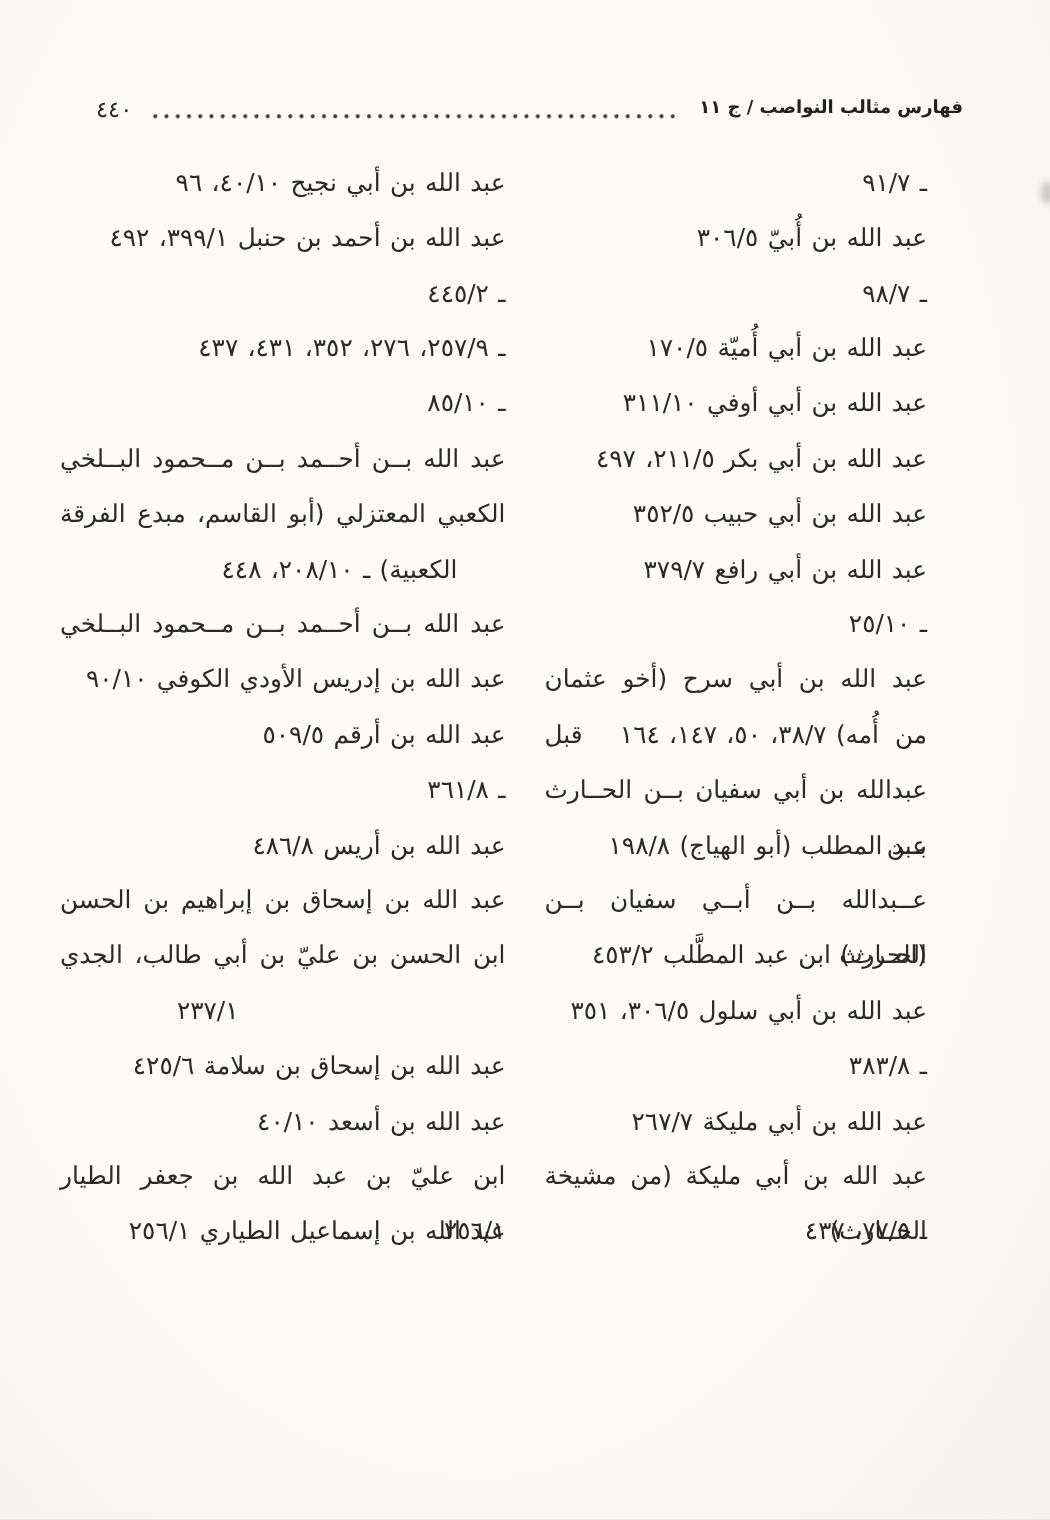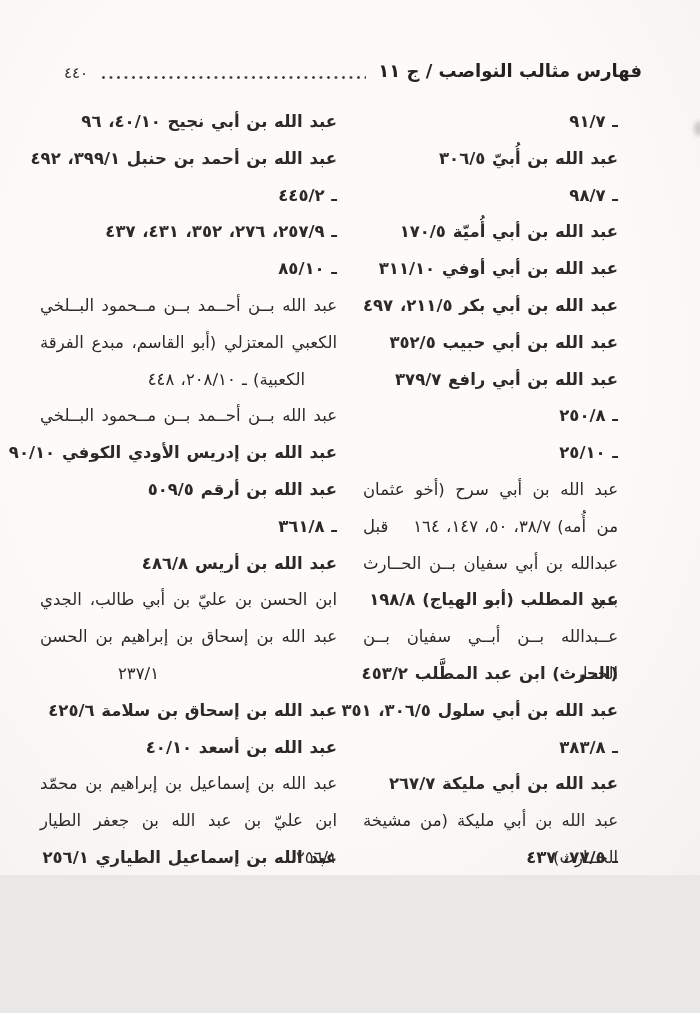--- a/index.html
+++ b/index.html
@@ -2,55 +2,55 @@
 <html lang="ar" style="--paper: #fcfbfa; --ink: #2b2a28;"><head>
 <meta charset="utf-8">
 <style>
   html,body{margin:0;padding:0;}
   body{
     width:700px;height:1013px;
     font-family:"DejaVu Sans",sans-serif;
     background:#e9e8e6;
   }
   .page{
-    position:relative;width:700px;height:875px;overflow:hidden;
+    position:relative;width:700px;height:1013px;overflow:hidden;
     background:radial-gradient(ellipse at 45% 40%, var(--paper,#fcfbfa) 55%, #f3f2ef 100%);
     color:var(--ink,#2b2a28);
   }
   
   .header{
     position:absolute;top:54px;left:64px;right:58px;height:30px;
     display:flex;align-items:flex-end;
   }
   .pagenum{
     font-size:15px;line-height:22px;letter-spacing:1px;
     color:var(--ink,#2b2a28);
   }
   .leader{
     flex:1 1 auto;height:3px;margin:0 12px 5px 14px;align-self:flex-end;
     background-image:radial-gradient(circle at 1.5px 1.5px,#3c3b39 1.05px,transparent 1.6px);
     background-size:7.5px 3px;background-repeat:repeat-x;
   }
   .title{
-    direction:rtl;font-weight:700;font-size:18px;line-height:26px;
+    direction:rtl;font-weight:700;font-size:12px;line-height:26px;
     color:#232220;white-space:nowrap;
   }
   
   .col{
     position:absolute;top:104px;direction:rtl;
     font-size:16.5px;
   }
   .col-right{left:363px;width:255px;}
   .col-left{left:40px;width:297px;}
   .line{
     height:36.8px;line-height:36.8px;
     text-align:right;
     word-spacing:1px;
   }
-  .s-normal{text-align:right;white-space:nowrap;font-weight:bold;}
+  .s-normal{text-align:right;white-space:nowrap;}
   .s-justify{text-align:justify;text-align-last:justify;}
   .s-indent{text-align:right;padding-right:32px;white-space:nowrap;}
   .s-number-indent{text-align:center;padding-right:100px;white-space:nowrap;}
   
   .artifact{
     position:absolute;right:-3px;top:121px;width:9px;height:15px;
     background:#b5b2ae;border-radius:50%;filter:blur(2px);opacity:.65;
   }
 </style>
 </head>
@@ -72,41 +72,39 @@
       <div class="line s-normal">ـ ٢٥٧/٩، ٢٧٦، ٣٥٢، ٤٣١، ٤٣٧</div>
       <div class="line s-normal">ـ ٨٥/١٠</div>
       <div class="line s-justify">عبد الله بــن أحــمد بــن مــحمود البــلخي</div>
       <div class="line s-justify">الكعبي المعتزلي (أبو القاسم، مبدع الفرقة</div>
       <div class="line s-indent">الكعبية) ـ ٢٠٨/١٠، ٤٤٨</div>
       <div class="line s-justify">عبد الله بــن أحــمد بــن مــحمود البــلخي</div>
       <div class="line s-normal">عبد الله بن إدريس الأودي الكوفي ٩٠/١٠</div>
       <div class="line s-normal">عبد الله بن أرقم ٥٠٩/٥</div>
       <div class="line s-normal">ـ ٣٦١/٨</div>
       <div class="line s-normal">عبد الله بن أريس ٤٨٦/٨</div>
+      <div class="line s-justify">عبد الله بن إسحاق بن إبراهيم بن الحسن</div>
       <div class="line s-justify">ابن الحسن بن عليّ بن أبي طالب، الجدي</div>
-      <div class="line s-justify">عبد الله بن إسحاق بن إبراهيم بن الحسن</div>
       <div class="line s-number-indent">٢٣٧/١</div>
       <div class="line s-normal">عبد الله بن إسحاق بن سلامة ٤٢٥/٦</div>
       <div class="line s-normal">عبد الله بن أسعد ٤٠/١٠</div>
-      <div class="line s-justify">عبد الله بن إسماعيل بن إبراهيم بن محمّد</div>
       <div class="line s-justify">ابن عليّ بن عبد الله بن جعفر الطيار ٢٥٦/١</div>
       <div class="line s-normal">عبد الله بن إسماعيل الطياري ٢٥٦/١</div>
     </div>
 
   <div class="col col-right">
 
   <div class="line s-normal">ـ ٩١/٧</div>
       <div class="line s-normal">عبد الله بن أُبيّ ٣٠٦/٥</div>
       <div class="line s-normal">ـ ٩٨/٧</div>
       <div class="line s-normal">عبد الله بن أبي أُميّة ١٧٠/٥</div>
       <div class="line s-normal">عبد الله بن أبي أوفي ٣١١/١٠</div>
       <div class="line s-normal">عبد الله بن أبي بكر ٢١١/٥، ٤٩٧</div>
       <div class="line s-normal">عبد الله بن أبي حبيب ٣٥٢/٥</div>
       <div class="line s-normal">عبد الله بن أبي رافع ٣٧٩/٧</div>
-      <div class="line s-normal">ـ ٢٥٠/٨</div>
       <div class="line s-normal">ـ ٢٥/١٠</div>
       <div class="line s-justify">عبد الله بن أبي سرح (أخو عثمان من قبل</div>
       <div class="line s-indent">أُمه) ٣٨/٧، ٥٠، ١٤٧، ١٦٤</div>
       <div class="line s-justify">عبدالله بن أبي سفيان بــن الحــارث بــن</div>
       <div class="line s-normal">عبد المطلب (أبو الهياج) ١٩٨/٨</div>
       <div class="line s-justify">عــبدالله بــن أبــي سفيان بــن الحــارث</div>
       <div class="line s-normal">(الحرث) ابن عبد المطَّلب ٤٥٣/٢</div>
       <div class="line s-normal">عبد الله بن أبي سلول ٣٠٦/٥، ٣٥١</div>
       <div class="line s-normal">ـ ٣٨٣/٨</div>
       <div class="line s-normal">عبد الله بن أبي مليكة ٢٦٧/٧</div>

